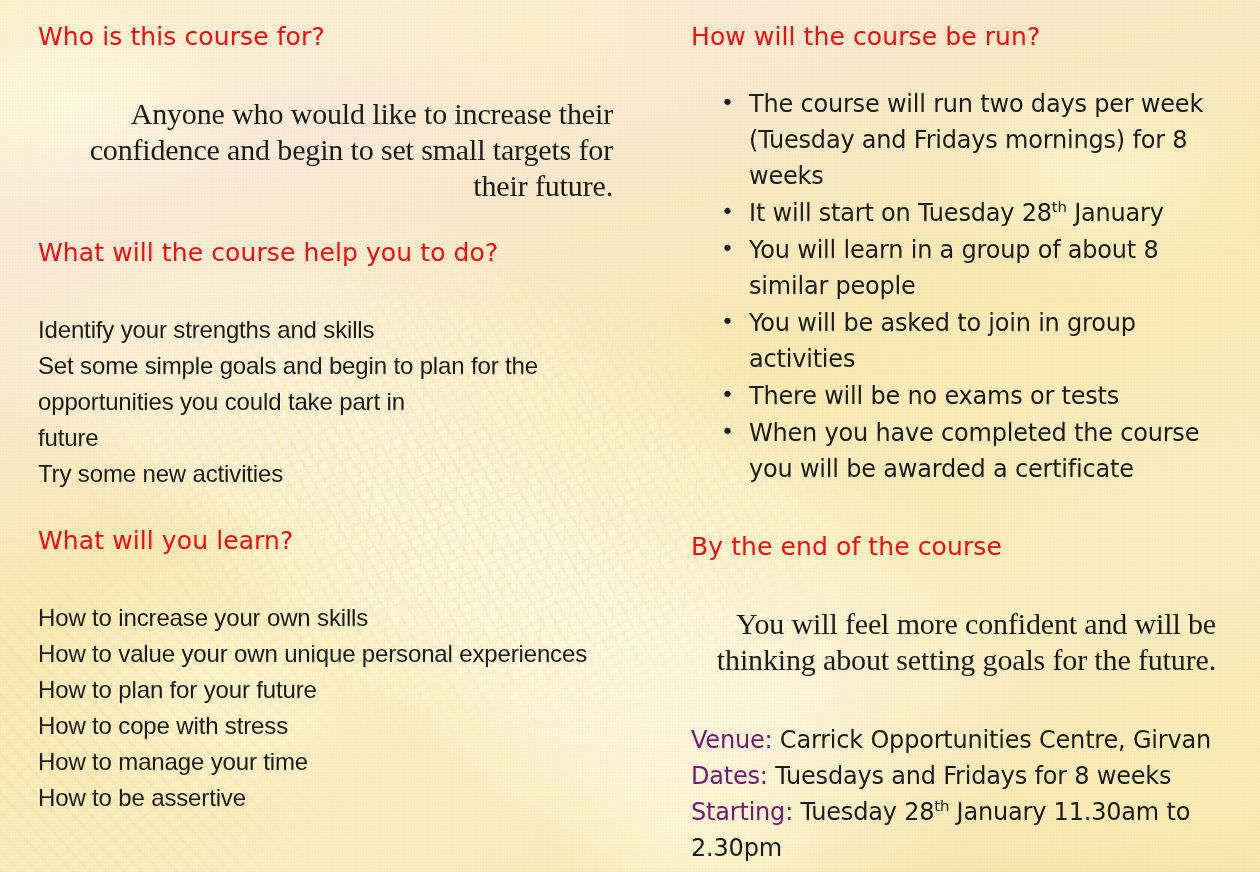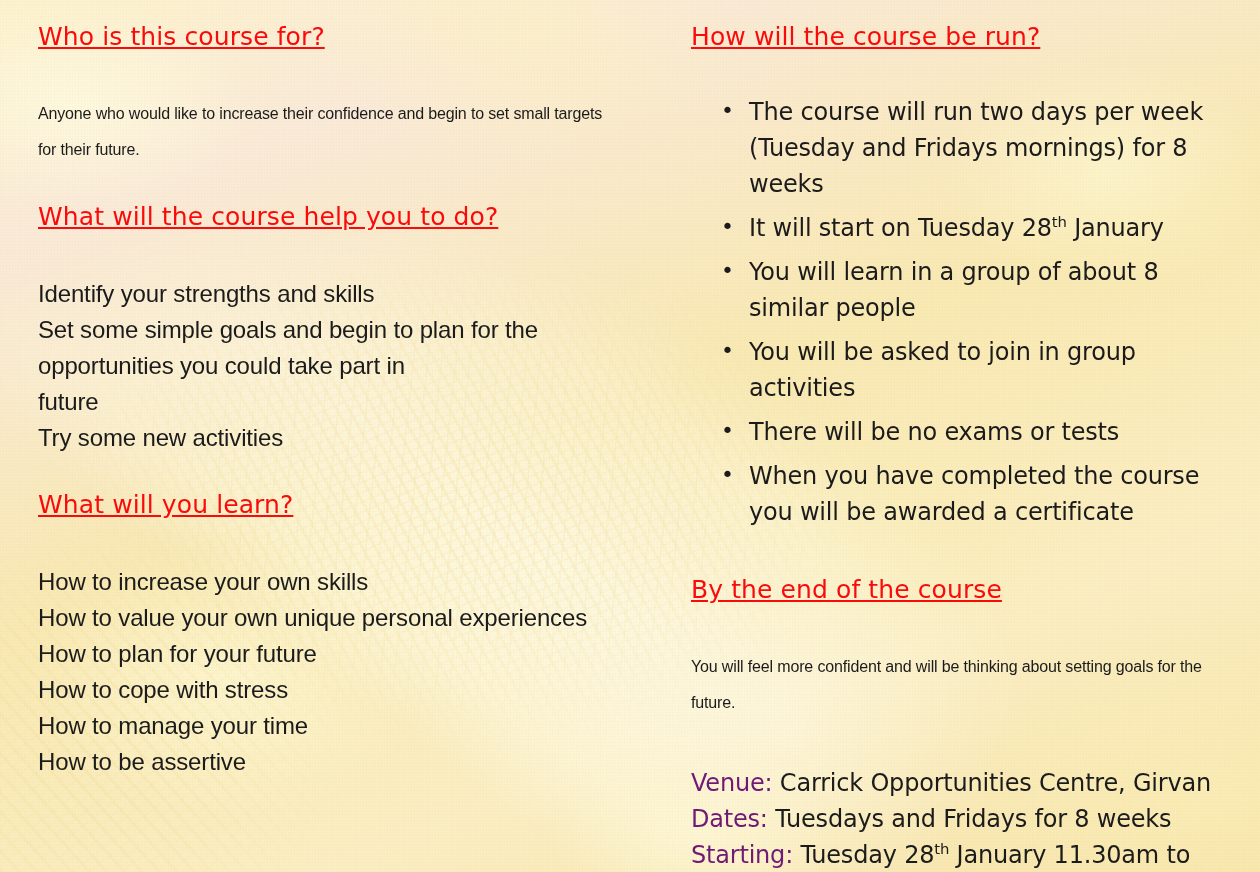--- a/index.html
+++ b/index.html
@@ -95,55 +95,55 @@
 
   
   .heading {
     color: #fa0b0b;
     font-family: "DejaVu Sans", sans-serif;
     font-size: 25px;
     line-height: 30px;
     font-weight: 400;
     letter-spacing: .1px;
     white-space: nowrap;
-    text-decoration: underline;
   }
   .body-line {
     color: #1b1b1b;
     font-family: Liberation Sans, sans-serif;
     font-size: 24px;
     line-height: 36px;
     font-weight: 400;
     letter-spacing: -.15px;
   }
   .para {
     color: #1b1b1b;
-    font-family: Liberation Sans, sans-serif;
-    font-size: 16px;
+    font-family: Liberation Serif, serif;
+    font-size: 30px;
     line-height: 36px;
     letter-spacing: -.15px;
+    text-align: right;
   }
   .gap-lg { height: 44px; }
   .gap-md { height: 34px; }
 
   
   ul.bullets {
     margin: 0;
     padding: 0 0 0 30px;
     list-style: none;
   }
   ul.bullets li {
     position: relative;
     color: #1b1b1b;
     font-family: "DejaVu Sans", sans-serif;
     font-size: 24px;
     line-height: 36px;
     letter-spacing: -.2px;
     padding-left: 28px;
-    margin: 8px 0 1px 0;
+    margin: 0 0 1px 0;
   }
   ul.bullets li::before {
     content: "\2022";
     position: absolute;
     left: 0;
     top: -1px;
     font-size: 22px;
     line-height: 36px;
     color: #1b1b1b;
   }

